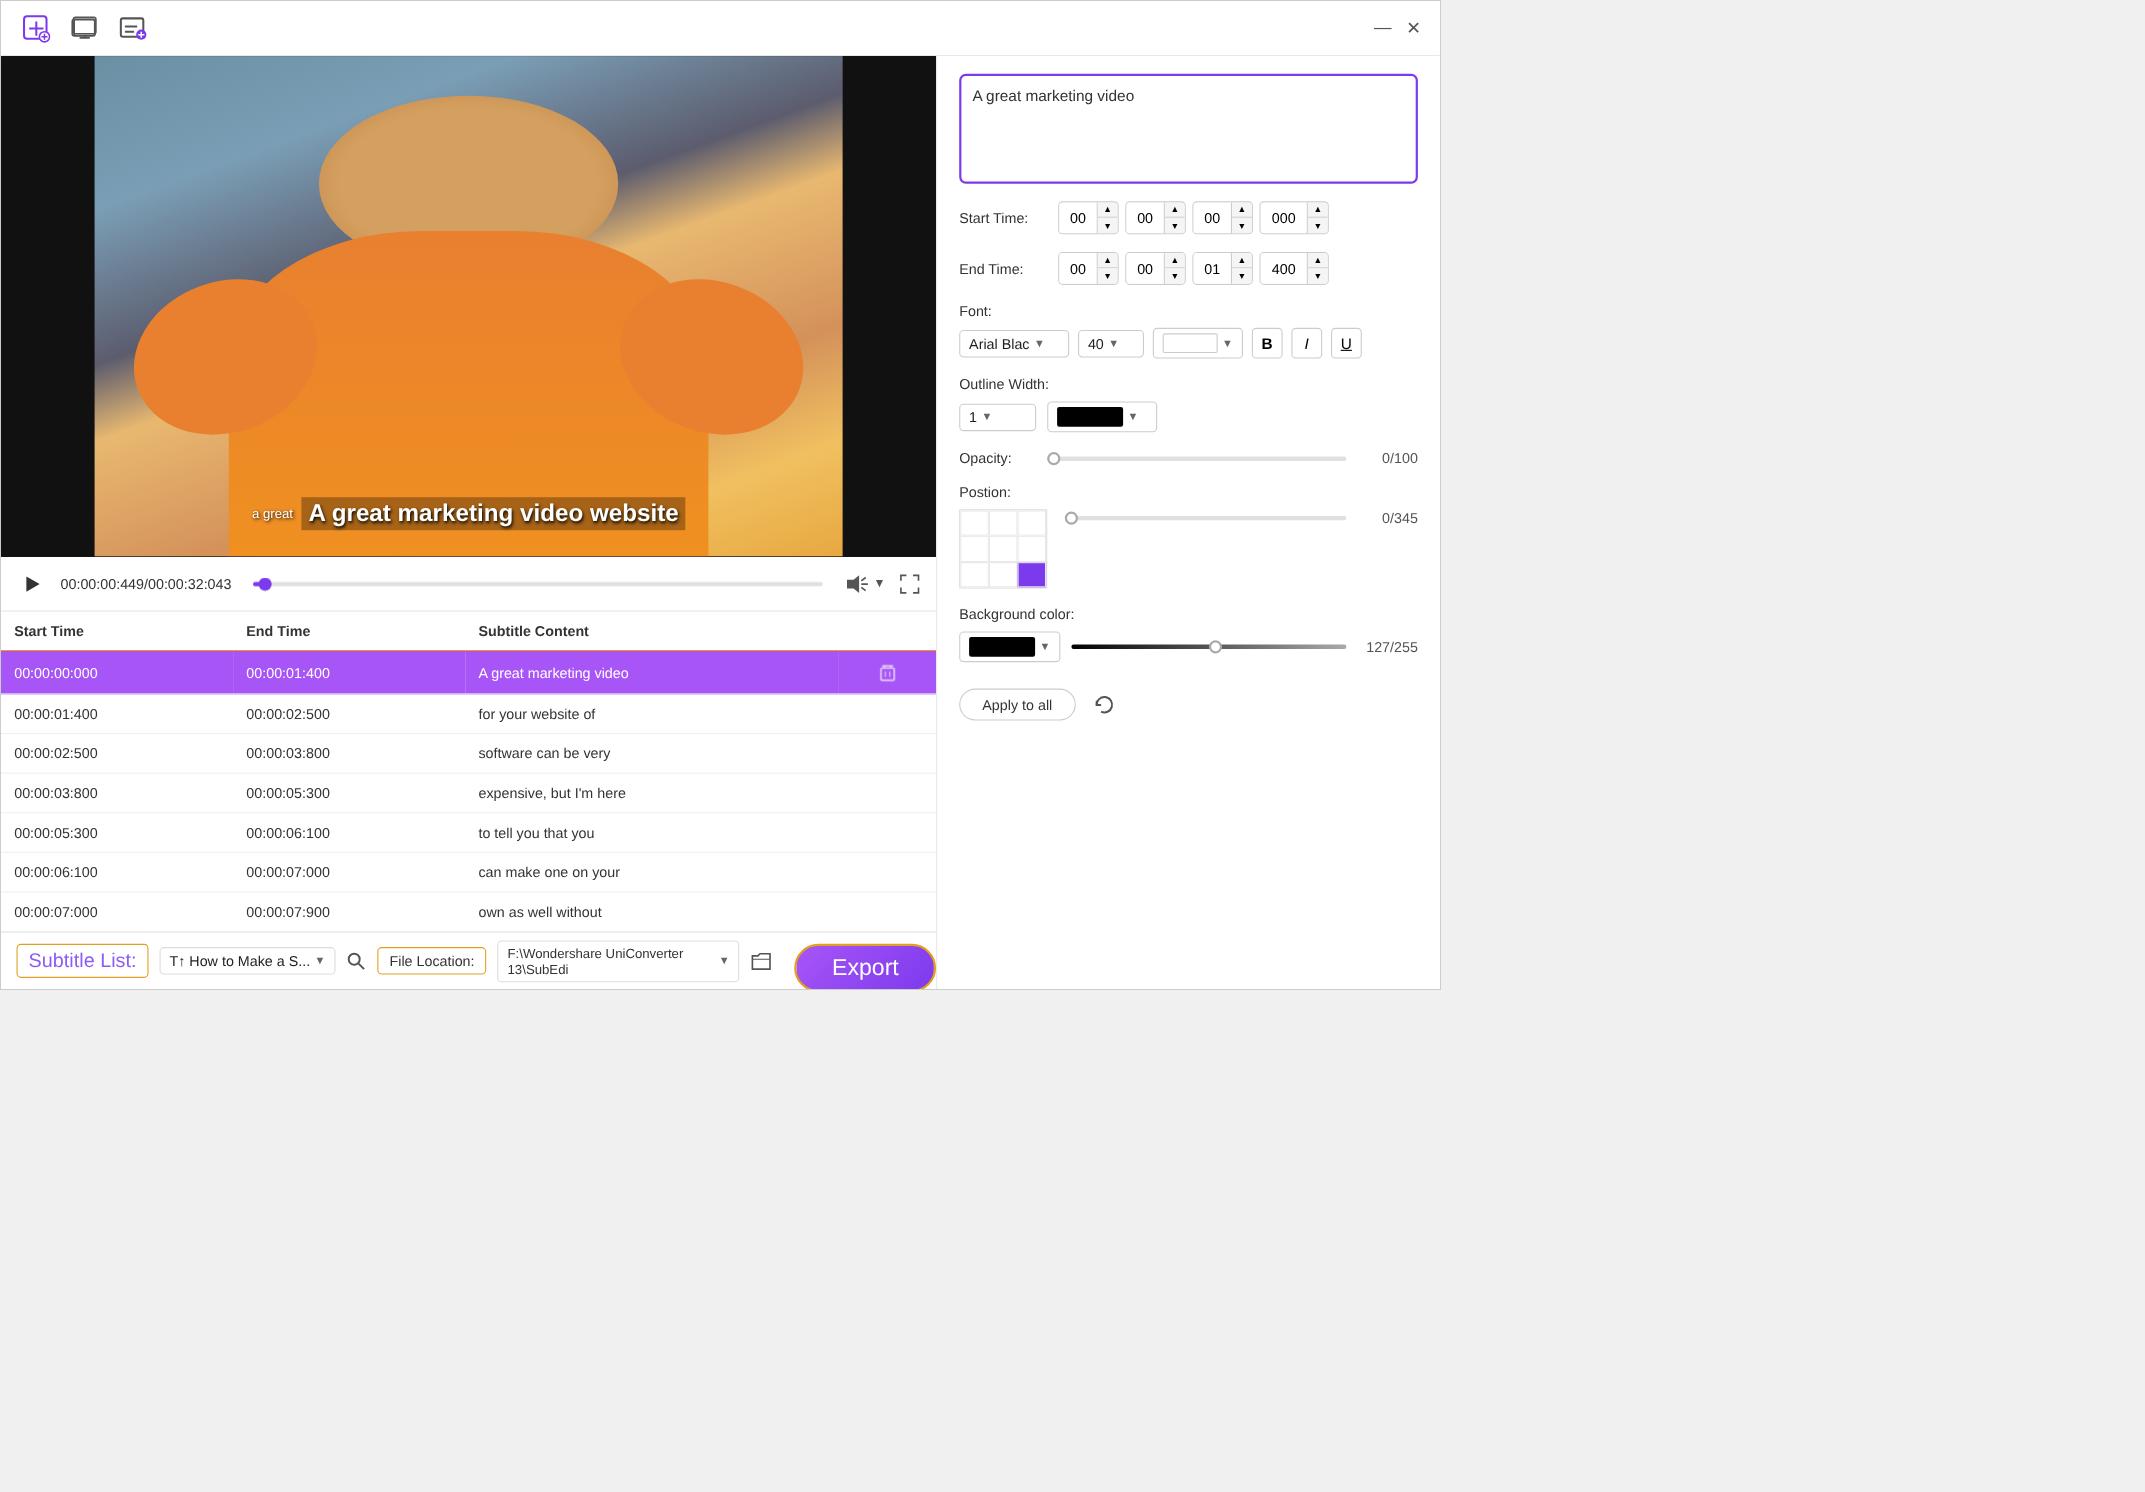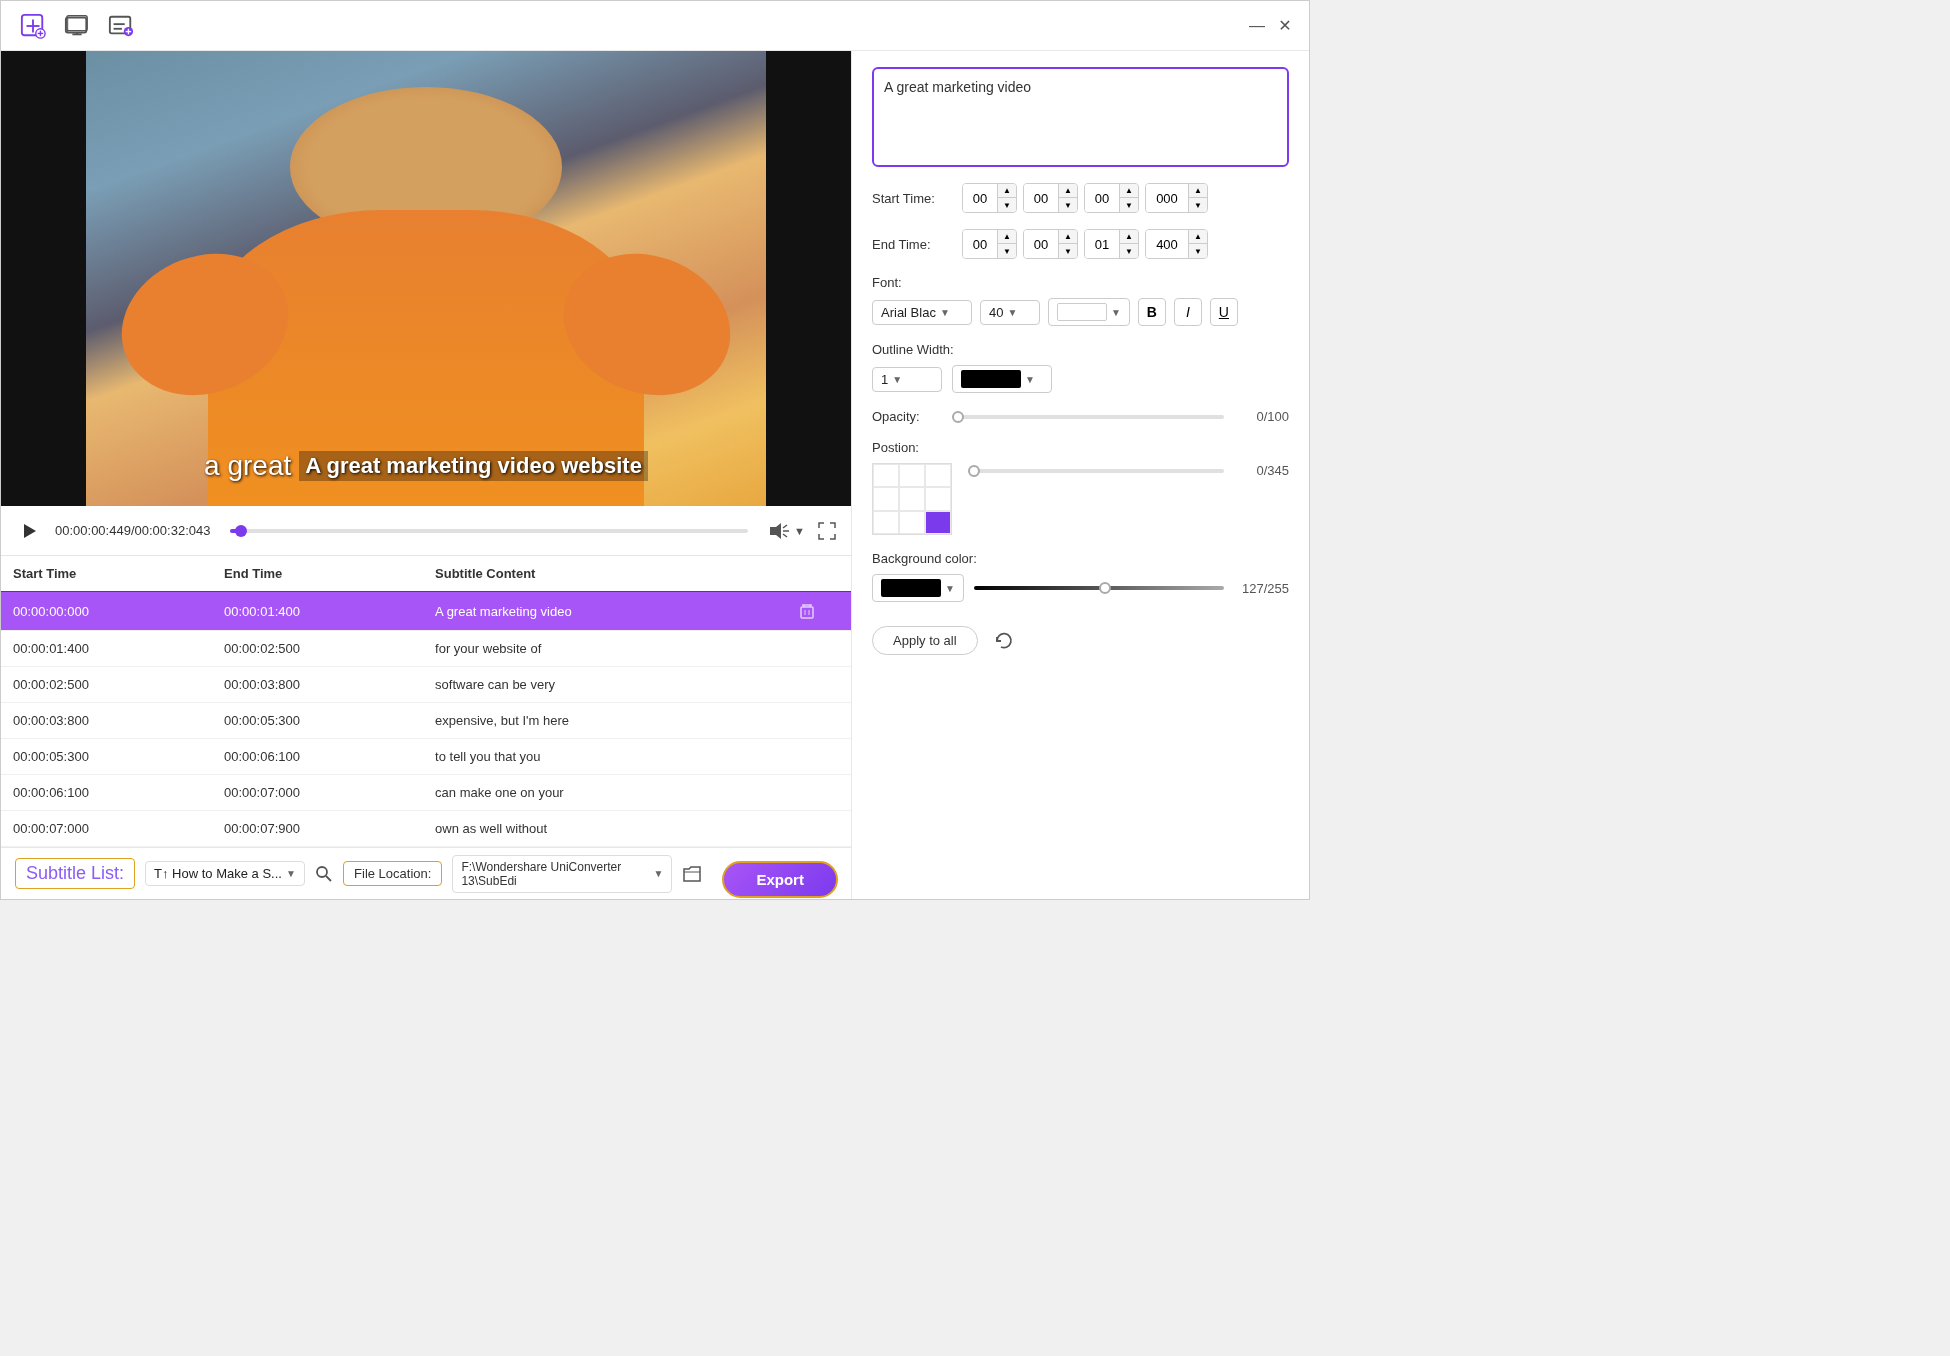--- a/index.html
+++ b/index.html
@@ -116,21 +116,21 @@
       left: 0;
       right: 0;
       text-align: center;
       display: flex;
       justify-content: center;
       align-items: center;
       gap: 8px;
     }
     .subtitle-text-small {
       color: #ffffff;
-      font-size: 28px;
+      font-size: 12px;
       font-weight: 400;
       text-shadow: 1px 1px 3px #000;
     }
     .subtitle-text-main {
       color: #ffffff;
       font-size: 22px;
       font-weight: 900;
       text-shadow: 1px 1px 3px #000;
       font-family: Arial Black, Arial, sans-serif;
       background: rgba(0,0,0,0.3);
@@ -312,22 +312,22 @@
       align-items: center;
       justify-content: center;
     }
     .spacer { flex: 1; }
     .export-btn {
       background: linear-gradient(135deg, #a855f7, #7c3aed);
       color: #fff;
       border: none;
       border-radius: 24px;
       padding: 8px 32px;
-      font-size: 15px;
-      font-weight: 700;
+      font-size: 21px;
+      font-weight: 400;
       cursor: pointer;
       border: 2px solid #e0a020;
       margin-top: 12px;
     }
 
     
     .right-panel {
       flex: 1;
       background: #fff;
       border-left: 1px solid #e8e8e8;

